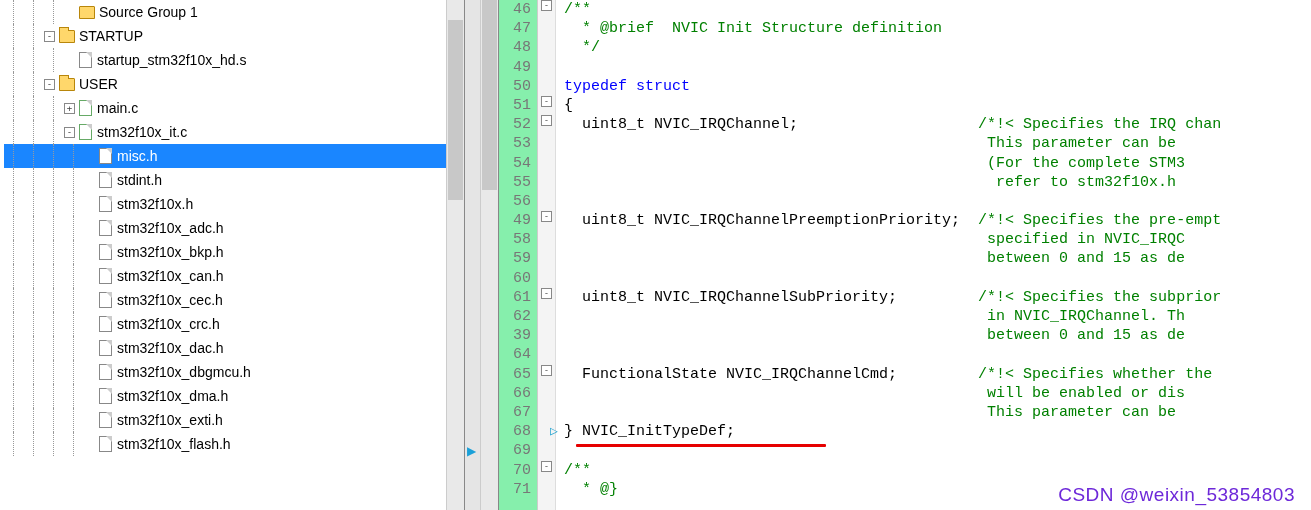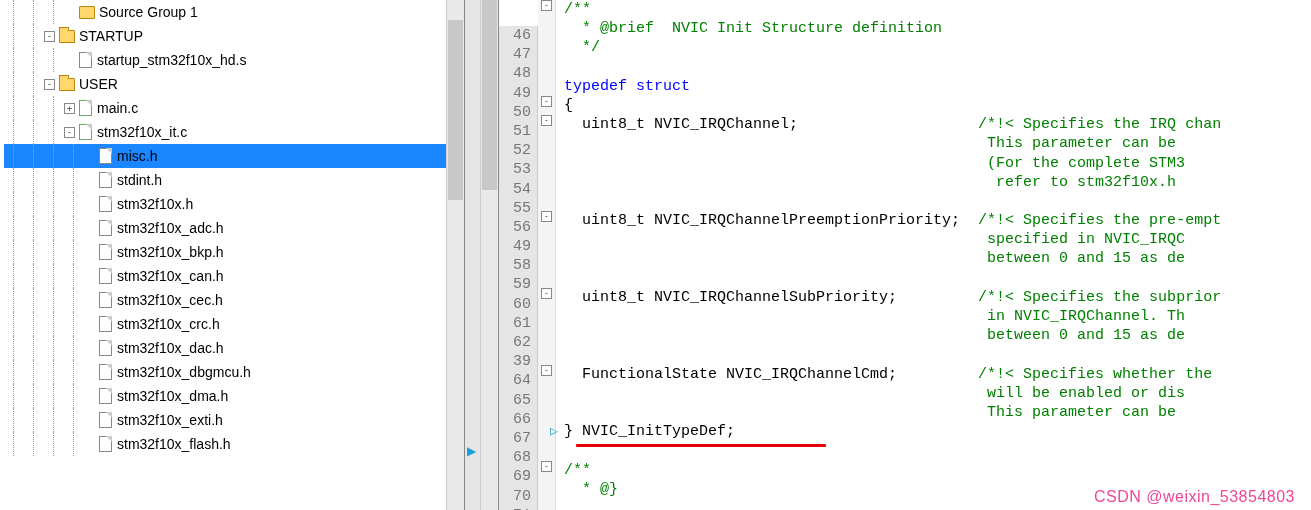--- a/index.html
+++ b/index.html
@@ -81,21 +81,21 @@
     content:"";
     position:absolute;
     right:-1px; top:-1px;
     border:3px solid #ccc;
     border-left-color:transparent;
     border-bottom-color:transparent;
   }
   .fcode .file-icon { border-color:#6a6; }
   .node.sel {
     background: #1a86ff;
-    color: #000000;
+    color: #ffffff;
   }
   .node.sel .file-icon { background:#fff; }
   .tree-scroll {
     position:absolute; right:0; top:0;
     width:18px; height:100%;
     background:#e9e9e9;
     border-left:1px solid #ccc;
   }
   .tree-scroll .thumb {
     position:absolute; left:1px; right:1px;
@@ -133,28 +133,27 @@
     flex:1;
     display:flex;
     flex-direction:column;
     font-family: "Consolas","Courier New",monospace;
     font-size:15px;
     background:#fff;
     overflow:hidden;
   }
   .code-body { display:flex; flex:1; overflow:hidden; position:relative; }
   .lnum {
-    background:#e5e5e5;
+    background:#86efac;
     color:#777;
     text-align:right;
     padding:0 6px 0 14px;
     border-right:1px solid #ccc;
     min-width:34px;
     user-select:none;
-    margin-top:26px;
   }
   .fold {
     width:18px;
     background:#f4f4f4;
     border-right:1px solid #ddd;
     position:relative;
   }
   .fold .fbox {
     width:11px; height:11px;
     border:1px solid #888;
@@ -182,22 +181,22 @@
   .underline-anno {
     position:absolute;
     border-bottom:3px solid #e60000;
     height:0;
     border-radius:1px;
   }
 
   .watermark {
     position:absolute;
     right:16px; bottom:4px;
-    color:#ec4899;
-    font-size:16px;
+    color:#6d28d9;
+    font-size:19px;
     font-family:"Segoe UI",Arial,sans-serif;
     letter-spacing:.5px;
   }
 </style>
 </head>
 <body>
 
 <div class="outer">
 
   <div class="tree-pane">

